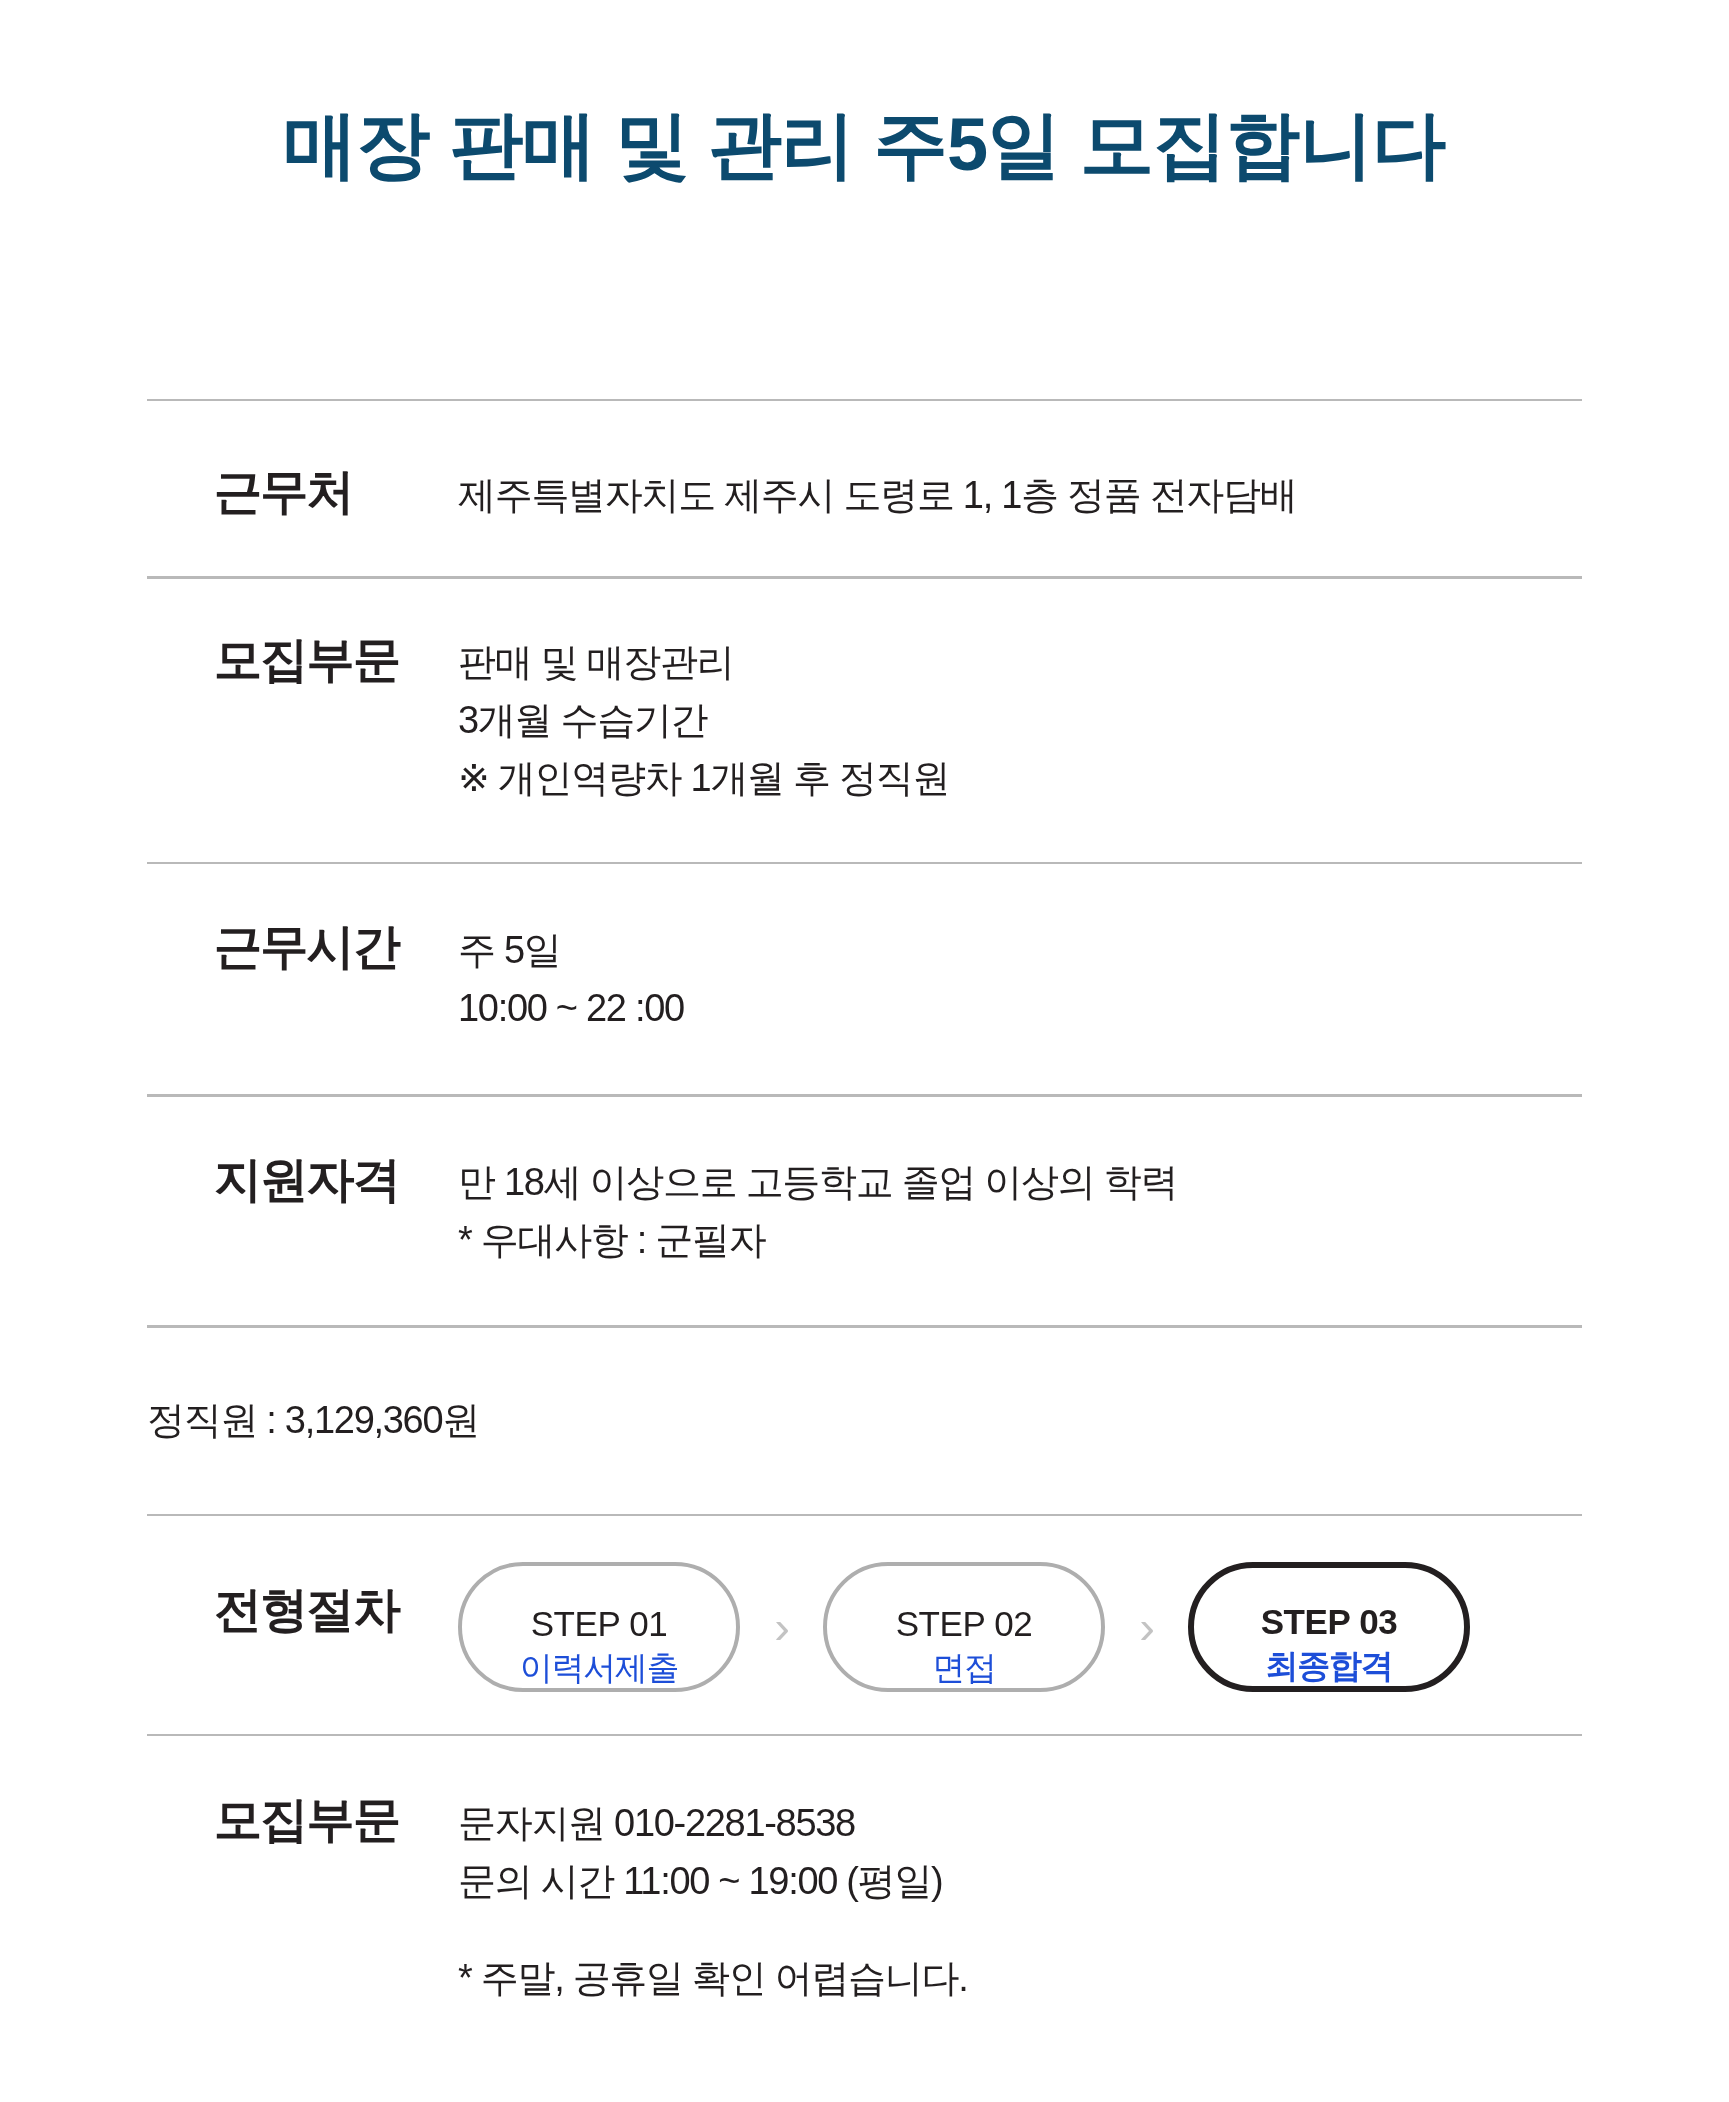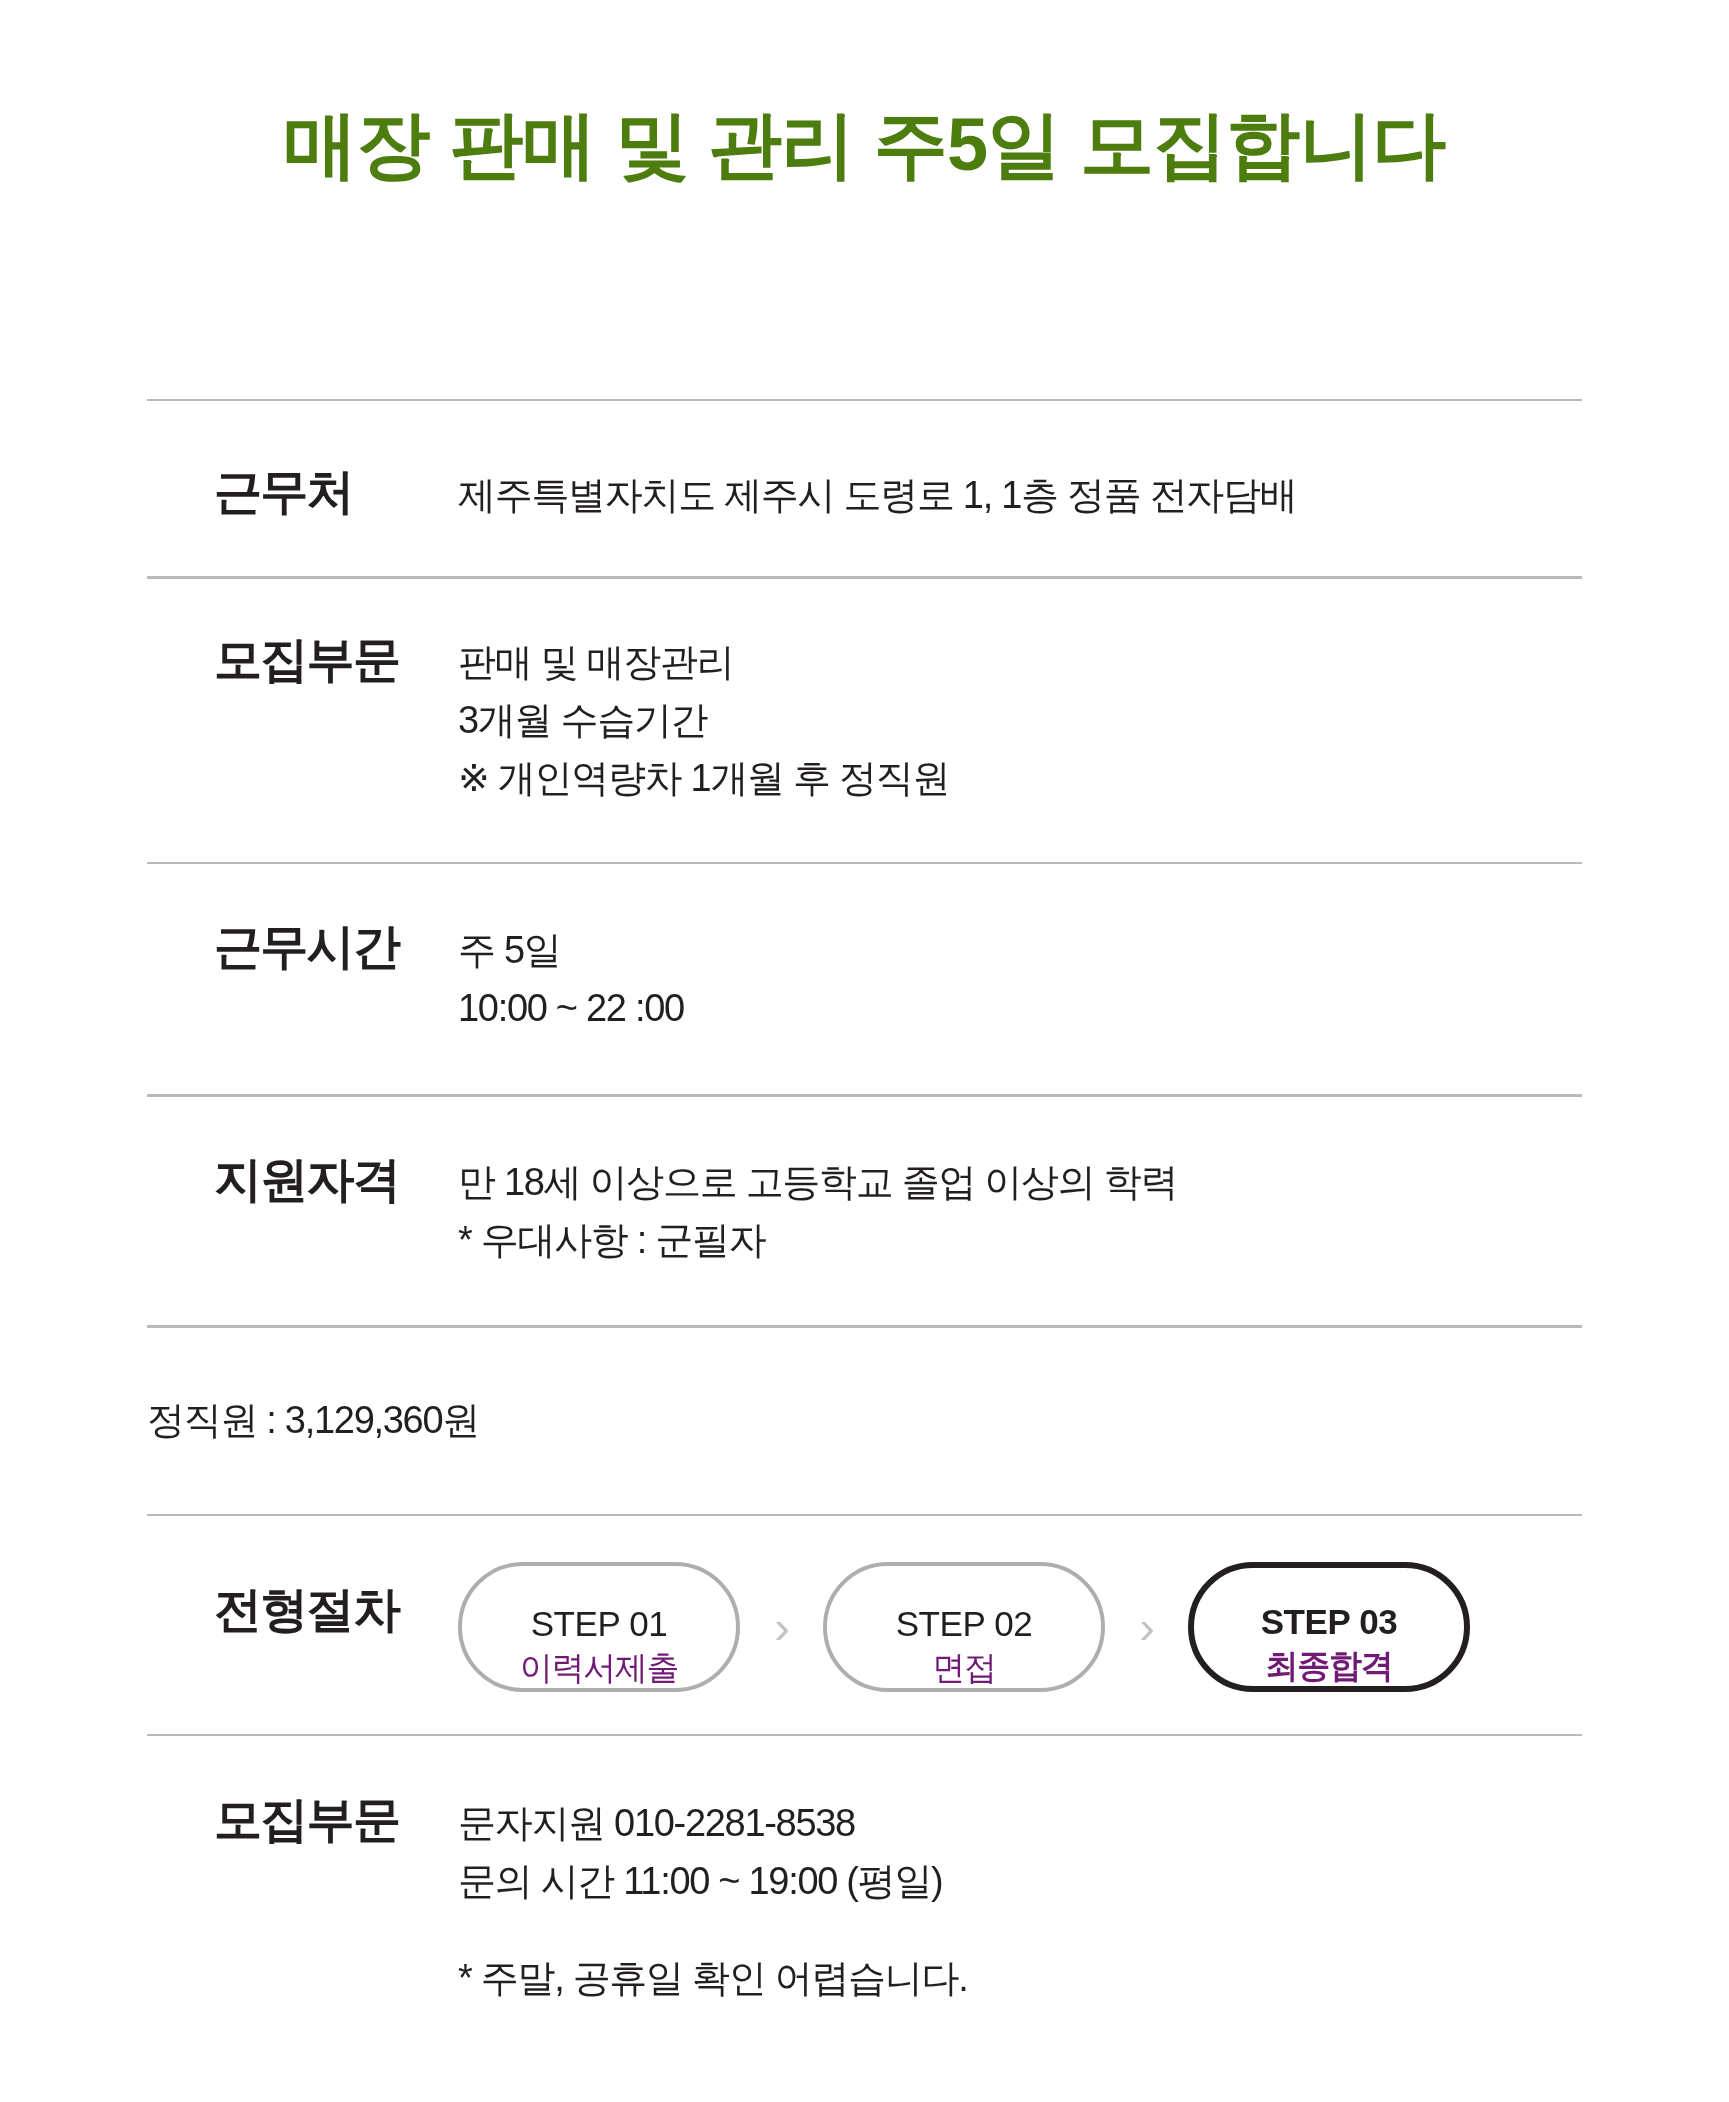--- a/index.html
+++ b/index.html
@@ -25,21 +25,21 @@
   
   .title-wrap {
     padding: 54px 0 0 0;
     text-align: center;
   }
   .title {
     display: inline-block;
     font-size: 74px;
     font-weight: bold;
     letter-spacing: -0.9px;
-    color: #4d7c0f;
+    color: #0c4a6e;
     line-height: 1.1;
     white-space: nowrap;
   }
 
   
   .table {
     margin: 164px auto 0 auto;
     width: 1435px;
   }
   .rule {
@@ -116,21 +116,21 @@
   .step .s-top {
     font-size: 35px;
     letter-spacing: -0.4px;
     line-height: 1.18;
     color: #231f20;
   }
   .step .s-bot {
     font-size: 33px;
     letter-spacing: -1.3px;
     line-height: 1.2;
-    color: #701a75;
+    color: #1d4ed8;
     margin-top: 3.5px;
   }
   .chev {
     width: 83px;
     display: flex;
     align-items: center;
     justify-content: center;
     color: #c3c3c3;
     font-size: 47px;
     line-height: 1;

